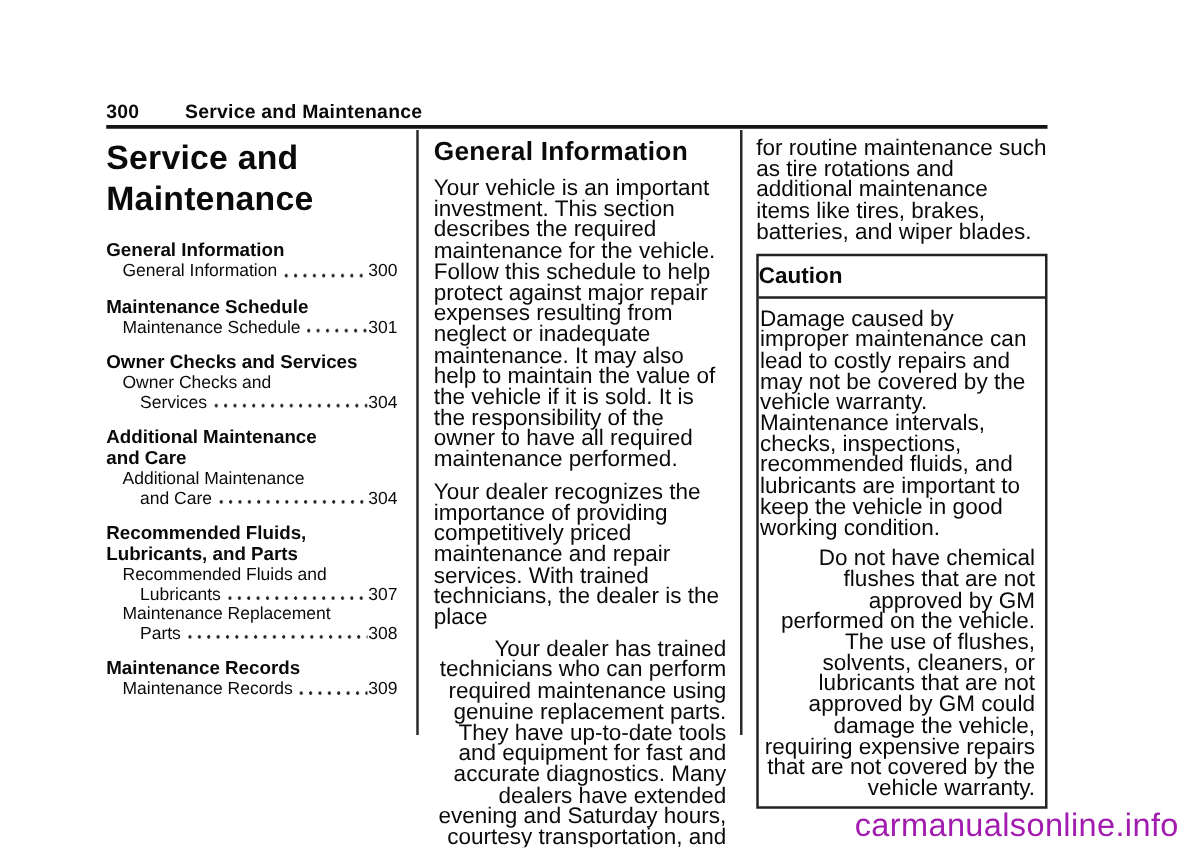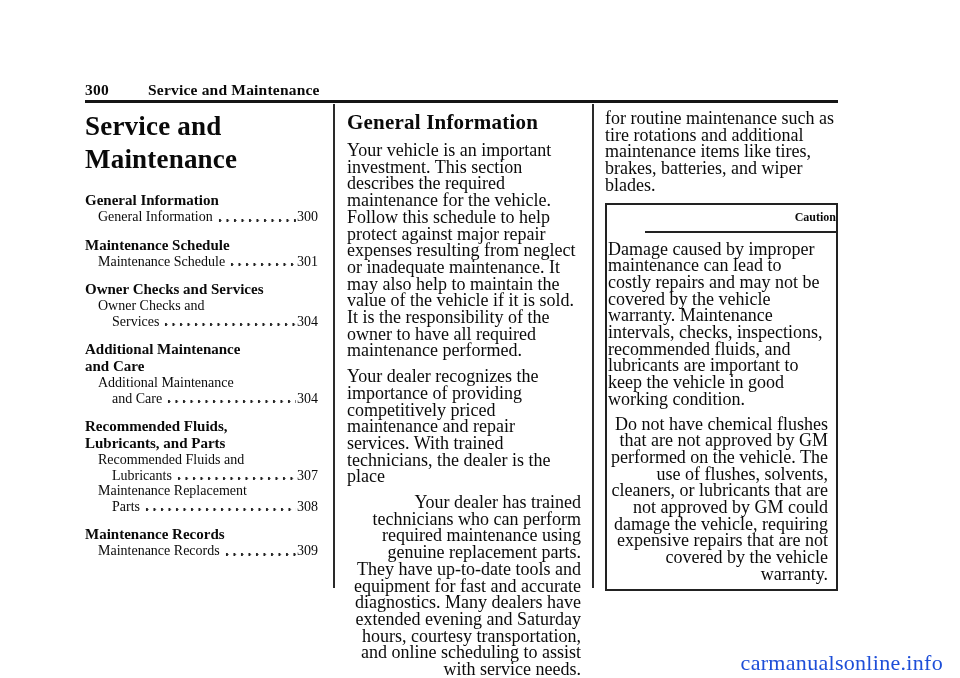--- a/index.html
+++ b/index.html
@@ -1,18 +1,18 @@
 <!DOCTYPE html>
 <html><head>
 <meta charset="utf-8">
 <style>
   html,body { margin:0; padding:0; background:#ffffff; }
   .page {
     position:relative; width:960px; height:678px; background:#ffffff;
-    font-family:Liberation Serif, serif; color:#0a0a0a; overflow:hidden;
+    font-family:Liberation Sans, sans-serif; color:#0a0a0a; overflow:hidden;
   }
   
   .header-row { position:absolute; left:85px; top:81px; display:flex; align-items:baseline;
                 font-weight:bold; font-size:15.5px; letter-spacing:0.2px; }
   .header-num { width:63px; }
   .header-rule { position:absolute; left:85px; top:100px; width:753px; height:2.5px; background:#151515; }
 
   
   .col  { position:absolute; top:110px; }
   .col1 { left:85px;  width:233px; }
@@ -34,29 +34,29 @@
             background-size:7.5px 3px; background-repeat:repeat-x; }
   .toc-page { white-space:nowrap; }
 
   
   .section-heading { font-size:21px; font-weight:bold; line-height:24px; margin:0 0 8px 0; letter-spacing:0.2px; }
   .body-para { margin:0 0 9px 0; font-size:18px; line-height:16.7px; }
   .body-para:last-child { margin-bottom:0;text-align:right; }
 
   
   .caution-box { border:2px solid #222; margin-top:4px; }
-  .caution-title { font-size:12px; font-weight:bold; text-align:right;
-                   padding:5px 0 6px 0; border-bottom:2px solid #222;margin-left:38px; }
+  .caution-title { font-size:18px; font-weight:bold; text-align:left;
+                   padding:5px 0 6px 0; border-bottom:2px solid #222; }
   .caution-body { padding:8px 8px 6px 1px; }
   .caution-body .body-para { margin-bottom:8px; }
   .caution-body .body-para:last-child { margin-bottom:0; }
 
   
-  .watermark { position:absolute; right:17px; bottom:2px; font-size:22px;
-               color:#1d4ed8; letter-spacing:0.3px; }
+  .watermark { position:absolute; right:17px; bottom:2px; font-size:26px;
+               color:#a21caf; letter-spacing:0.3px; }
 </style>
 </head>
 <body>
 
 <div class="page">
 
   <div class="header-row">
     <span class="header-num">300</span>
     <span>Service and Maintenance</span>
   </div>

